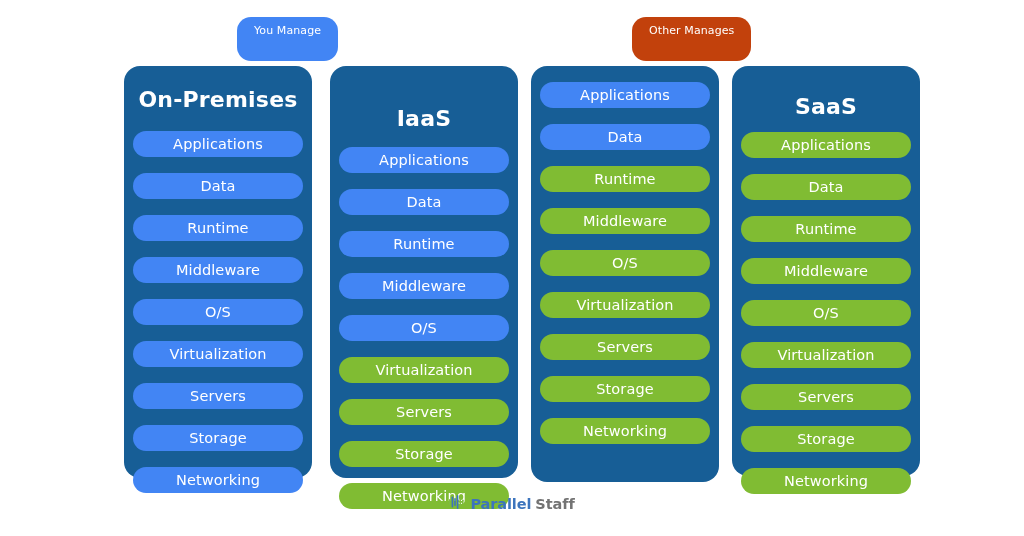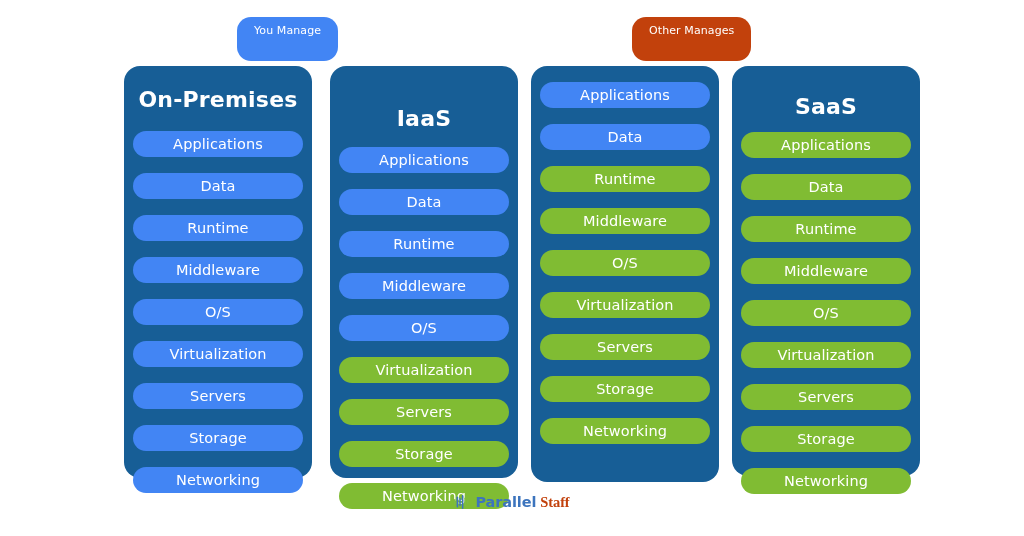--- a/index.html
+++ b/index.html
@@ -104,34 +104,34 @@
   .pill.blue  { background: #4285F4; }
   .pill.green { background: #80BC33; }
 
   
   .footer-logo {
     position: absolute;
     top: 494px;
     left: 0;
     width: 1024px;
     display: flex;
-    align-items: flex-start;
+    align-items: center;
     justify-content: center;
     gap: 4px;
   }
   .wave-icon {
     display: block;
   }
   .logo-text {
     font-size: 14.5px;
     font-weight: bold;
     letter-spacing: -0.1px;
   }
   .logo-parallel { color: #3C74BD; }
-  .logo-staff    { color: #c2410c; font-family: Liberation Serif, serif; }
+  .logo-staff    { color: #737373; }
 </style>
 </head>
 <body>
 
 <div class="legend-row">
   <div class="badge badge-you">You Manage</div>
   <div class="badge badge-other">Other Manages</div>
 </div>
 
 <div class="board">

